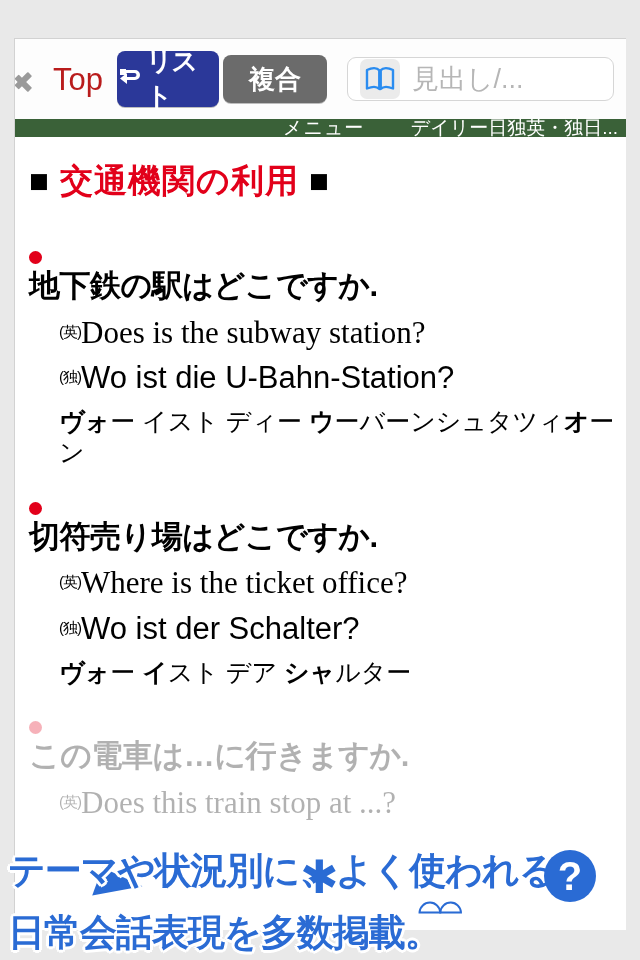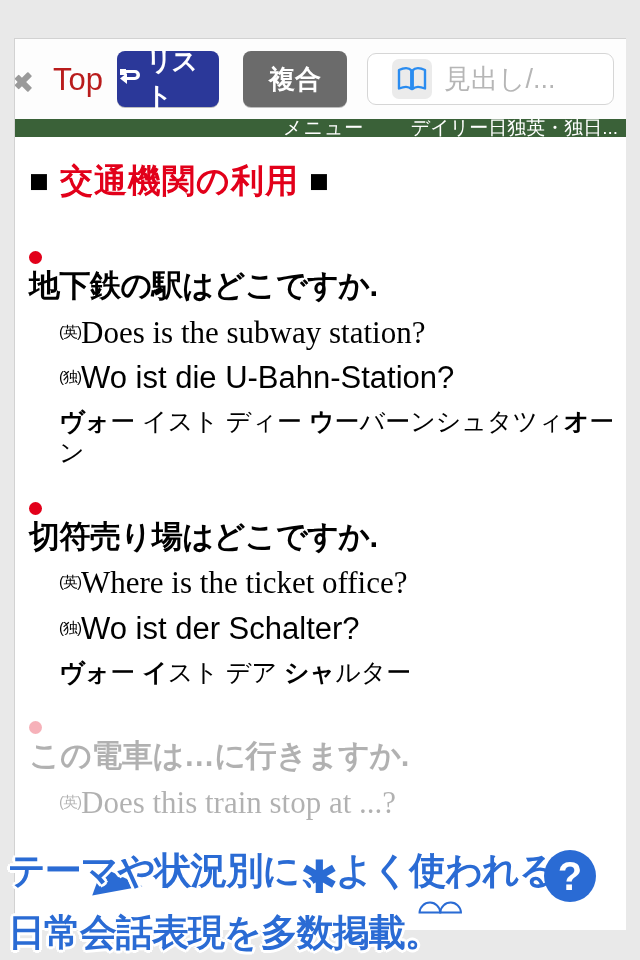--- a/index.html
+++ b/index.html
@@ -95,40 +95,40 @@
     flex: none;
   }
   #list-label {
     font-size: 26px;
     font-weight: bold;
     letter-spacing: -1px;
   }
   #compound-button {
     background: #6b6b6b;
     width: 104px;
-    height: 56px;
-    margin-left: 24px;
+    height: 48px;
+    margin-left: 4px;
     box-shadow: 0 1px 0 rgba(0,0,0,0.25);
   }
   #compound-label {
     font-size: 26px;
     font-weight: bold;
   }
 
   #search-field {
     flex: 1;
-    height: 52px;
+    height: 44px;
     margin-left: 20px;
     margin-right: 2px;
     background: #ffffff;
     border: 1px solid #d6d6d6;
     border-radius: 9px;
     display: flex;
     align-items: center;
-    padding-left: 24px;
+    padding-left: 12px;
     box-sizing: border-box;
     cursor: text;
   }
   #book-icon-wrap {
     width: 40px; height: 40px;
     background: #ebebeb;
     border-radius: 7px;
     display: flex;
     align-items: center;
     justify-content: center;

